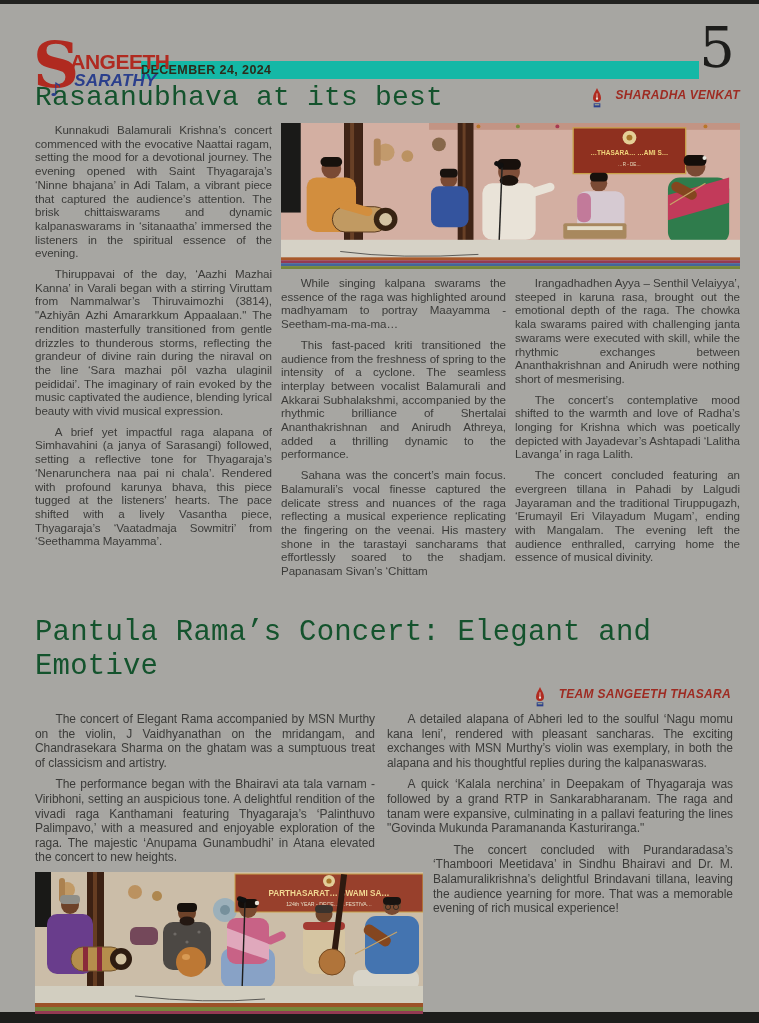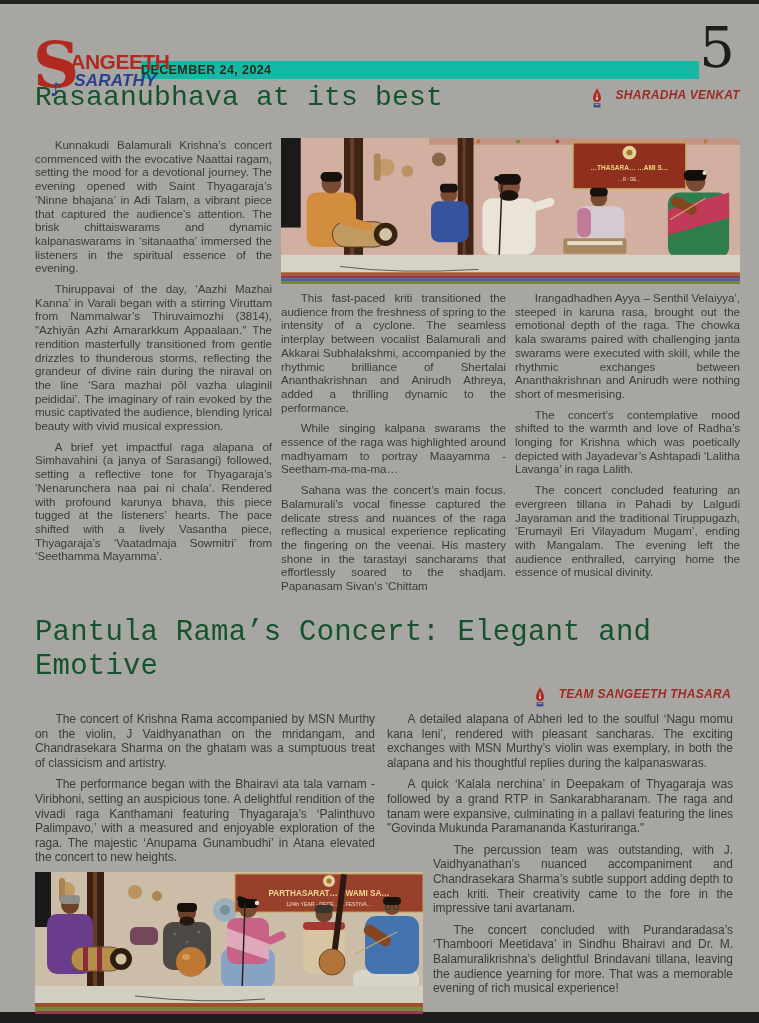--- a/index.html
+++ b/index.html
@@ -29,21 +29,21 @@
   .byline{display:flex;align-items:flex-start;gap:12px;font-size:12px;font-weight:800;font-style:italic;
           color:#9e2b22;letter-spacing:0.3px;white-space:nowrap;}
   .nib{width:14px;height:20px;flex:none;}
   p.body{margin:0 0 7px;font-size:11.6px;line-height:13.7px;text-align:justify;
          text-indent:1.7em;letter-spacing:-0.05px;color:#3b3b39;}
 
   
   .article1{position:absolute;left:35px;right:19px;top:82px;}
   .a1-head{display:flex;justify-content:space-between;align-items:center;}
   .article1 .a-title{font-size:28px;line-height:32px;}
-  .a1-body{margin-top:24px;display:flex;gap:9px;height:486px;overflow:hidden;}
+  .a1-body{margin-top:9px;display:flex;gap:9px;height:486px;overflow:hidden;}
   .a1-col1{width:237px;flex:none;}
   .a1-right{flex:1;min-width:0;display:flex;flex-direction:column;}
   .photo{display:block;width:100%;}
   .photo1{height:146px;margin-bottom:7px;flex:none;}
   .a1-cols{display:flex;gap:9px;flex:1;overflow:hidden;}
   .a1-col2,.a1-col3{flex:1;min-width:0;}
 
   
   .article2{position:absolute;left:35px;right:26px;top:616px;height:398px;overflow:hidden;}
   .article2 .a-title{font-size:29px;line-height:34px;}
@@ -177,22 +177,22 @@
           <rect x="0" y="120" width="465" height="30" fill="#d6d2c6"></rect>
           <path d="M60 132 q60 8 140 3" stroke="#3a3a38" fill="none" stroke-width="0.8"></path>
           <rect x="0" y="138" width="465" height="3" fill="#a8592a"></rect>
           <rect x="0" y="141" width="465" height="3" fill="#953a52"></rect>
           <rect x="0" y="144" width="465" height="3" fill="#45659a"></rect>
           <rect x="0" y="147" width="465" height="3" fill="#76863a"></rect>
         </svg>
 
         <div class="a1-cols">
           <div class="a1-col2">
+            <p class="body">While singing kalpana swarams the essence of the raga was highlighted around madhyamam to portray Maayamma - Seetham-ma-ma-ma…</p>
             <p class="body">This fast-paced kriti transitioned the audience from the freshness of spring to the intensity of a cyclone. The seamless interplay between vocalist Balamurali and Akkarai Subhalakshmi, accompanied by the rhythmic brilliance of Shertalai Ananthakrishnan and Anirudh Athreya, added a thrilling dynamic to the performance.</p>
-            <p class="body">While singing kalpana swarams the essence of the raga was highlighted around madhyamam to portray Maayamma - Seetham-ma-ma-ma…</p>
             <p class="body">Sahana was the concert’s main focus. Balamurali’s vocal finesse captured the delicate stress and nuances of the raga reflecting a musical experience replicating the fingering on the veenai. His mastery shone in the tarastayi sancharams that effortlessly soared to the shadjam. Papanasam Sivan’s ‘Chittam</p>
           </div>
           <div class="a1-col3">
             <p class="body">Irangadhadhen Ayya – Senthil Velaiyya’, steeped in karuna rasa, brought out the emotional depth of the raga. The chowka kala swarams paired with challenging janta swarams were executed with skill, while the rhythmic exchanges between Ananthakrishnan and Anirudh were nothing short of mesmerising.</p>
             <p class="body">The concert’s contemplative mood shifted to the warmth and love of Radha’s longing for Krishna which was poetically depicted with Jayadevar’s Ashtapadi ‘Lalitha Lavanga’ in raga Lalith.</p>
             <p class="body">The concert concluded featuring an evergreen tillana in Pahadi by Lalgudi Jayaraman and the traditional Tiruppugazh, ‘Erumayil Eri Vilayadum Mugam’, ending with Mangalam. The evening left the audience enthralled, carrying home the essence of musical divinity.</p>
           </div>
         </div>
       </div>
     </div>
@@ -209,21 +209,21 @@
           <circle cx="10" cy="16" r="1.7" fill="#e8e4da"></circle>
           <rect x="5" y="23" width="10" height="6" fill="#2b3f8c"></rect>
           <rect x="6.5" y="24.5" width="7" height="1.4" fill="#c8c890"></rect>
         </svg>
         <span>TEAM SANGEETH THASARA</span>
       </div>
     </div>
 
     <div class="a2-body">
       <div class="a2-left">
-        <p class="body">The concert of Krishna Rama accompanied by MSN Murthy on the violin, J Vaidhyanathan on the mridangam, and Chandrasekara Sharma on the ghatam was a sumptuous treat of classicism and artistry.</p>
+        <p class="body">The concert of Elegant Rama accompanied by MSN Murthy on the violin, J Vaidhyanathan on the mridangam, and Chandrasekara Sharma on the ghatam was a sumptuous treat of classicism and artistry.</p>
         <p class="body">The performance began with the Bhairavi ata tala varnam - Viribhoni, setting an auspicious tone. A delightful rendition of the vivadi raga Kanthamani featuring Thyagaraja’s ‘Palinthuvo Palimpavo,’ with a measured and enjoyable exploration of the raga. The majestic ‘Anupama Gunambudhi’ in Atana elevated the concert to new heights.</p>
 
         <svg class="photo photo2" viewBox="0 0 388 147" preserveAspectRatio="none">
           <rect width="388" height="147" fill="#cbbda8"></rect>
           <rect x="0" y="0" width="16" height="55" fill="#191917"></rect>
           <circle cx="32" cy="18" r="8" fill="#c19a66"></circle>
           <rect x="24" y="6" width="6" height="24" rx="3" fill="#ab814f"></rect>
           <rect x="52" y="0" width="17" height="147" fill="#3c2113"></rect>
           <rect x="58" y="0" width="4" height="147" fill="#663d22"></rect>
           <circle cx="100" cy="20" r="7" fill="#bb9260"></circle>
@@ -302,20 +302,19 @@
           <rect x="0" y="131" width="388" height="4" fill="#9c5128"></rect>
           <rect x="0" y="135" width="388" height="4" fill="#76863a"></rect>
           <rect x="0" y="139" width="388" height="4" fill="#953a52"></rect>
           <rect x="0" y="143" width="388" height="4" fill="#b8862a"></rect>
         </svg>
       </div>
 
       <div class="a2-right">
         <p class="body">A detailed alapana of Abheri led to the soulful ‘Nagu momu kana leni’, rendered with pleasant sancharas. The exciting exchanges with MSN Murthy’s violin was exemplary, in both the alapana and his thoughtful replies during the kalpanaswaras.</p>
         <p class="body">A quick ‘Kalala nerchina’ in Deepakam of Thyagaraja was followed by a grand RTP in Sankarabharanam. The raga and tanam were expansive, culminating in a pallavi featuring the lines "Govinda Mukunda Paramananda Kasturiranga."</p>
-        <p class="body indented">The percussion team was outstanding, with J. Vaidhyanathan’s nuanced accompaniment and Chandrasekara Sharma’s subtle support adding depth to each kriti. Their creativity came to the fore in the impressive tani avartanam.</p>
         <p class="body indented">The concert concluded with Purandaradasa’s ‘Thamboori Meetidava’ in Sindhu Bhairavi and Dr. M. Balamuralikrishna’s delightful Brindavani tillana, leaving the audience yearning for more. That was a memorable evening of rich musical experience!</p>
       </div>
     </div>
   </section>
 
   <div class="strip bottom"></div>
 </div>
 
 </body></html>

